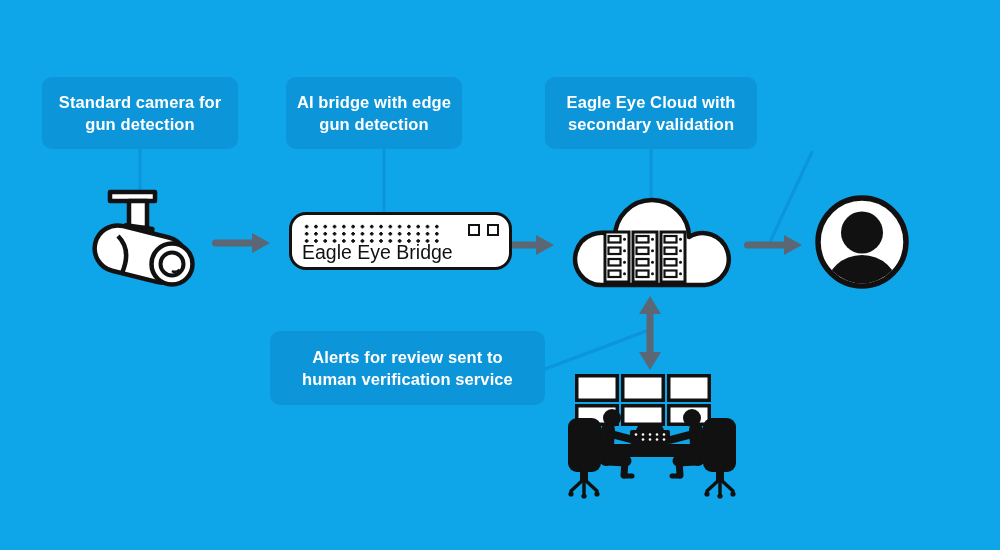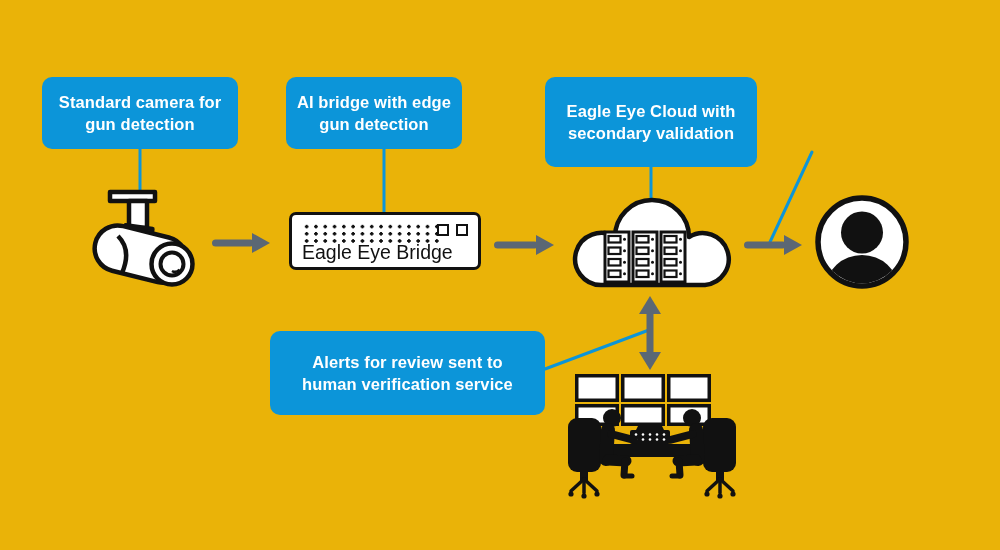--- a/index.html
+++ b/index.html
@@ -1,38 +1,38 @@
 <!DOCTYPE html>
 <html><head>
 <meta charset="utf-8">
 <style>
   html,body{margin:0;padding:0;background:#fff;}
   #canvas{
-    position:relative;width:1000px;height:550px;background:#eab308;
+    position:relative;width:1000px;height:550px;background:#0ea5e9;
     font-family:"Liberation Sans",sans-serif;overflow:hidden;
   }
   .label-box{
     position:absolute;background:#0c95d9;color:#ffffff;border-radius:10px;
     display:flex;align-items:center;justify-content:center;text-align:center;
     font-size:16.5px;font-weight:600;line-height:1.35;white-space:pre-line;
     letter-spacing:.1px;
   }
   #label-camera{left:42px;top:77px;width:196px;height:72px;}
   #label-bridge{left:286px;top:77px;width:176px;height:72px;}
-  #label-cloud {left:545px;top:77px;width:212px;height:90px;}
+  #label-cloud {left:545px;top:77px;width:212px;height:72px;}
   #label-user  {left:786px;top:76px;width:170px;height:75px;}
-  #label-review{left:270px;top:331px;width:275px;height:84px;}
+  #label-review{left:270px;top:331px;width:275px;height:74px;}
 
   #connector-layer{position:absolute;left:0;top:0;width:1000px;height:550px;}
   .icon{position:absolute;}
 
   
   #bridge-device{
-    position:absolute;left:289px;top:212px;width:192px;height:58px;
-    border:3px solid #111;border-radius:7px;background:#fff;box-sizing:border-box;
+    position:absolute;left:289px;top:212px;width:223px;height:58px;
+    border:3px solid #111;border-radius:17px;background:#fff;box-sizing:border-box;
   }
   #bridge-vents{
     position:absolute;left:10px;top:8px;width:140px;height:21px;
     background-image:radial-gradient(circle,#111 1.5px,transparent 1.8px);
     background-size:9.3px 7.2px;background-position:0 0;
   }
   .bridge-led{
     position:absolute;top:9px;width:8px;height:8px;border:2.5px solid #111;
     box-sizing:content-box;background:#fff;
   }

